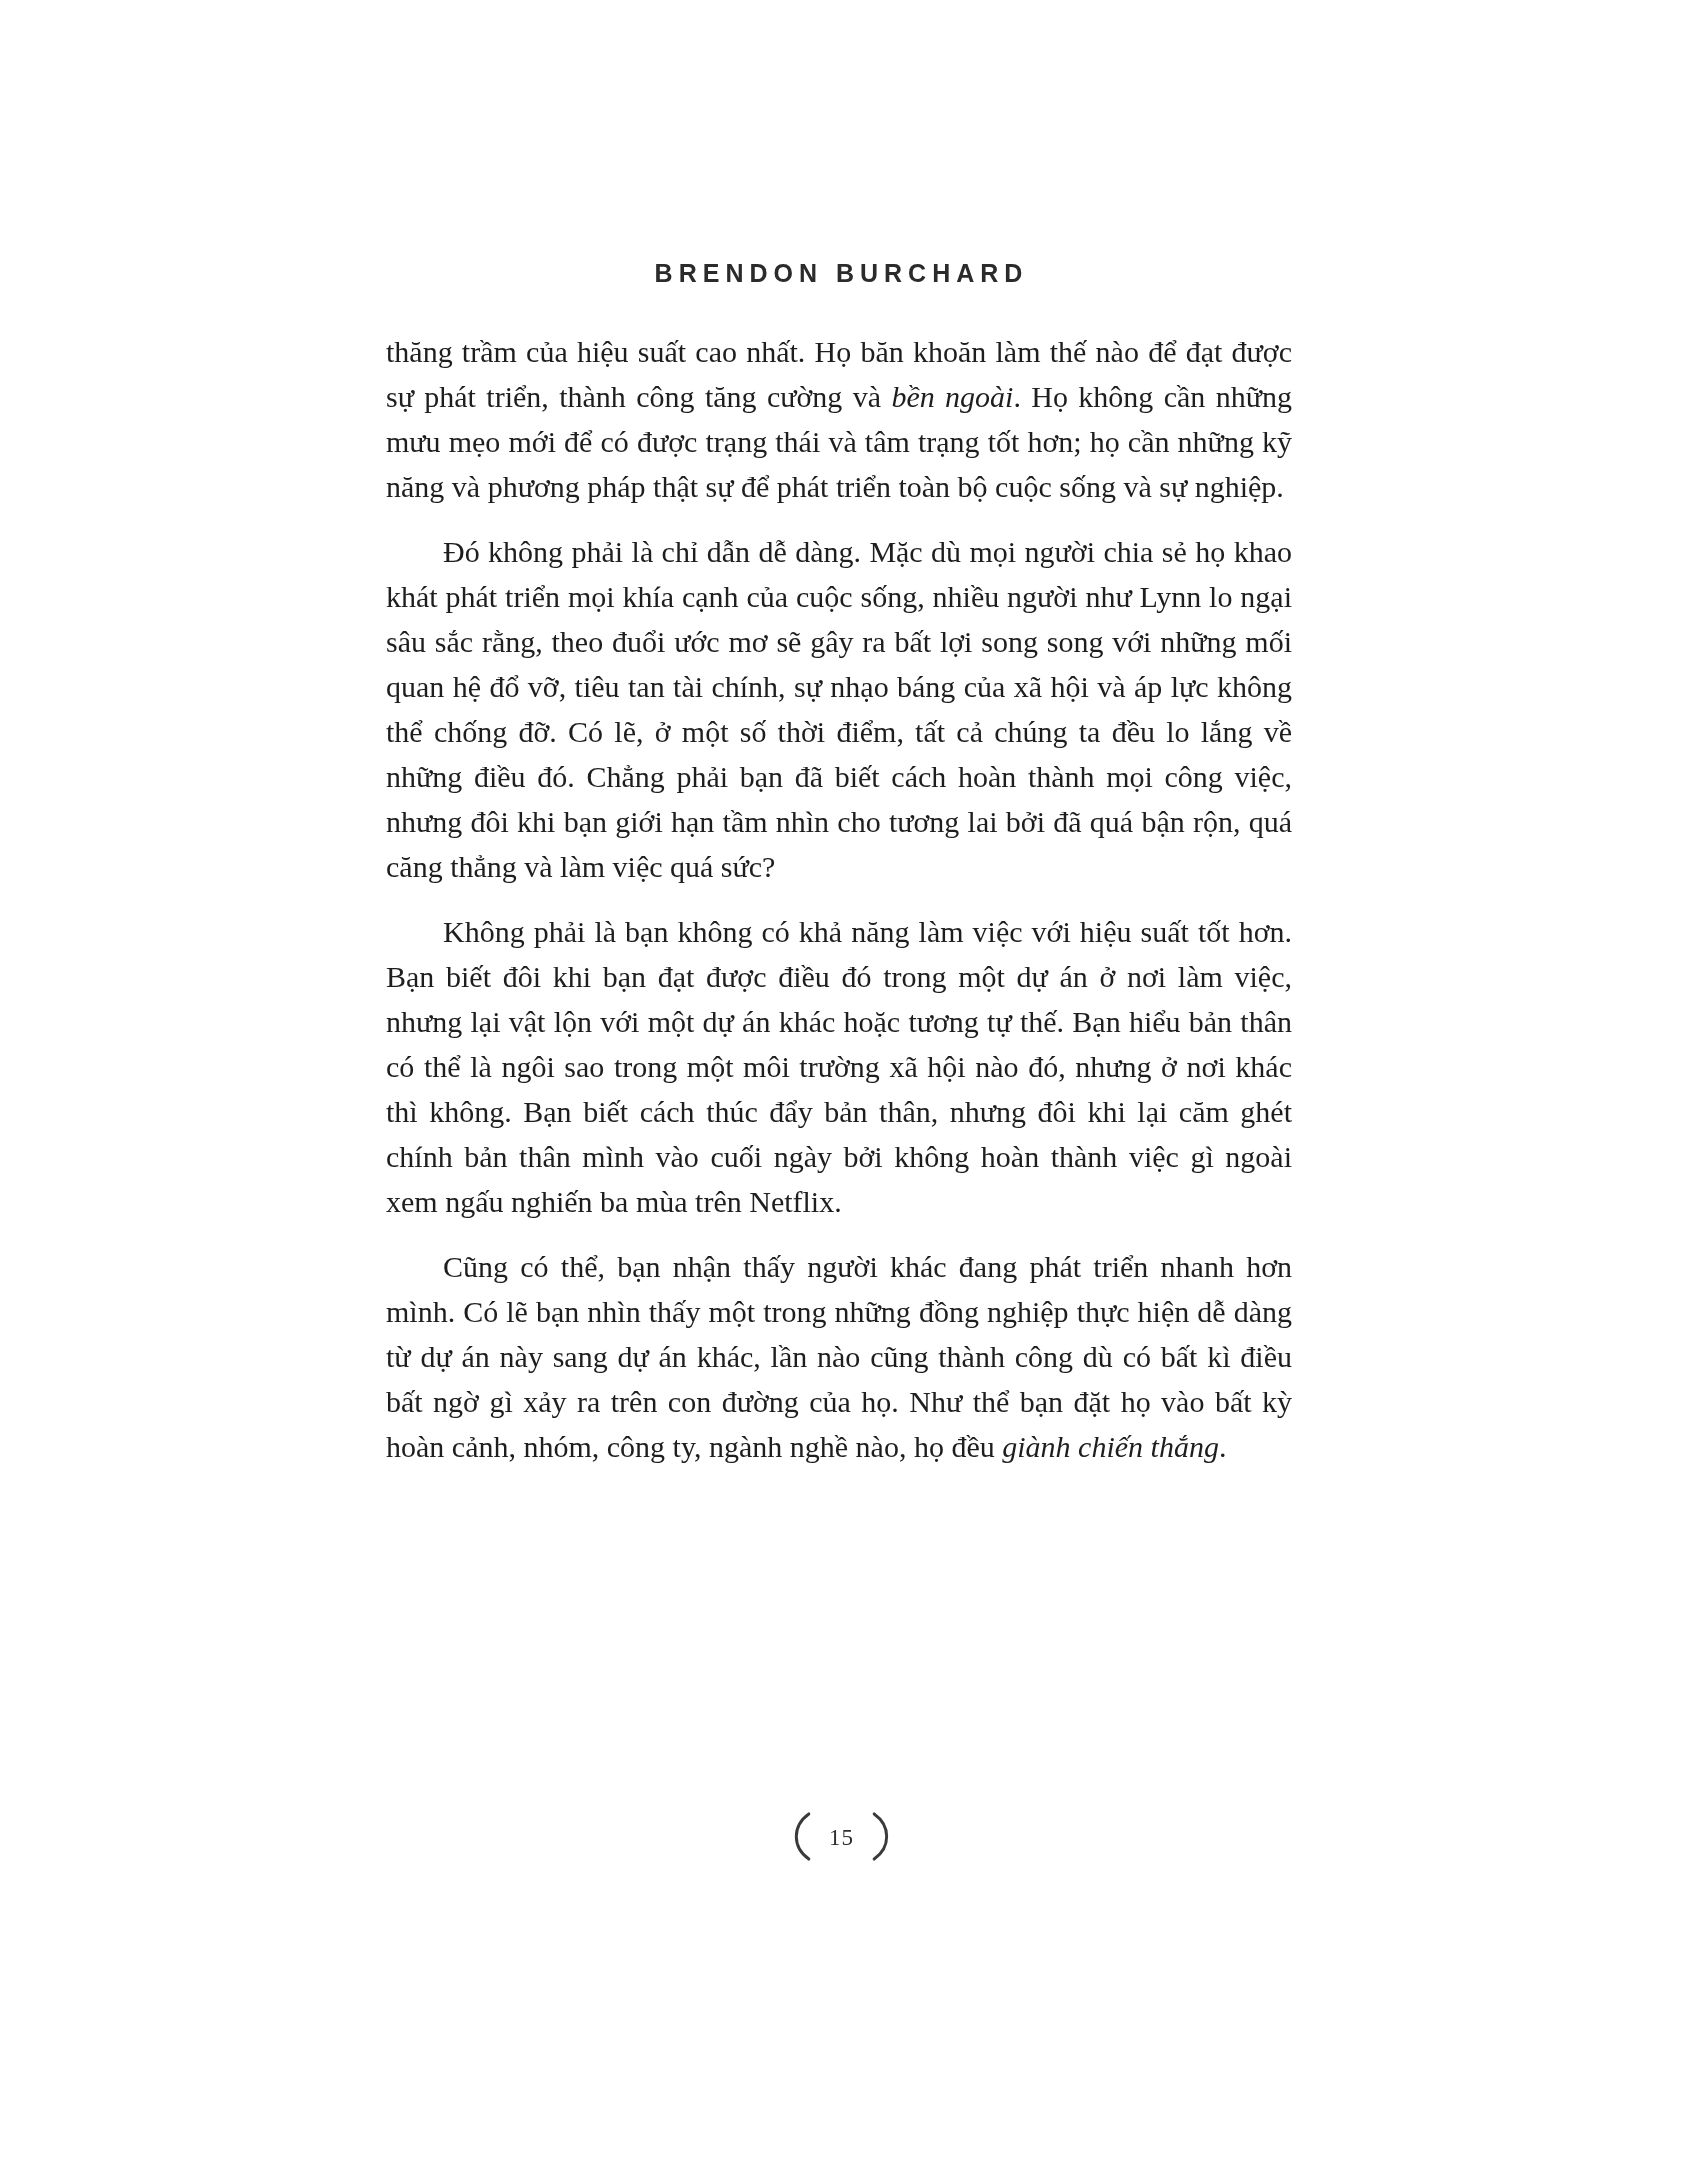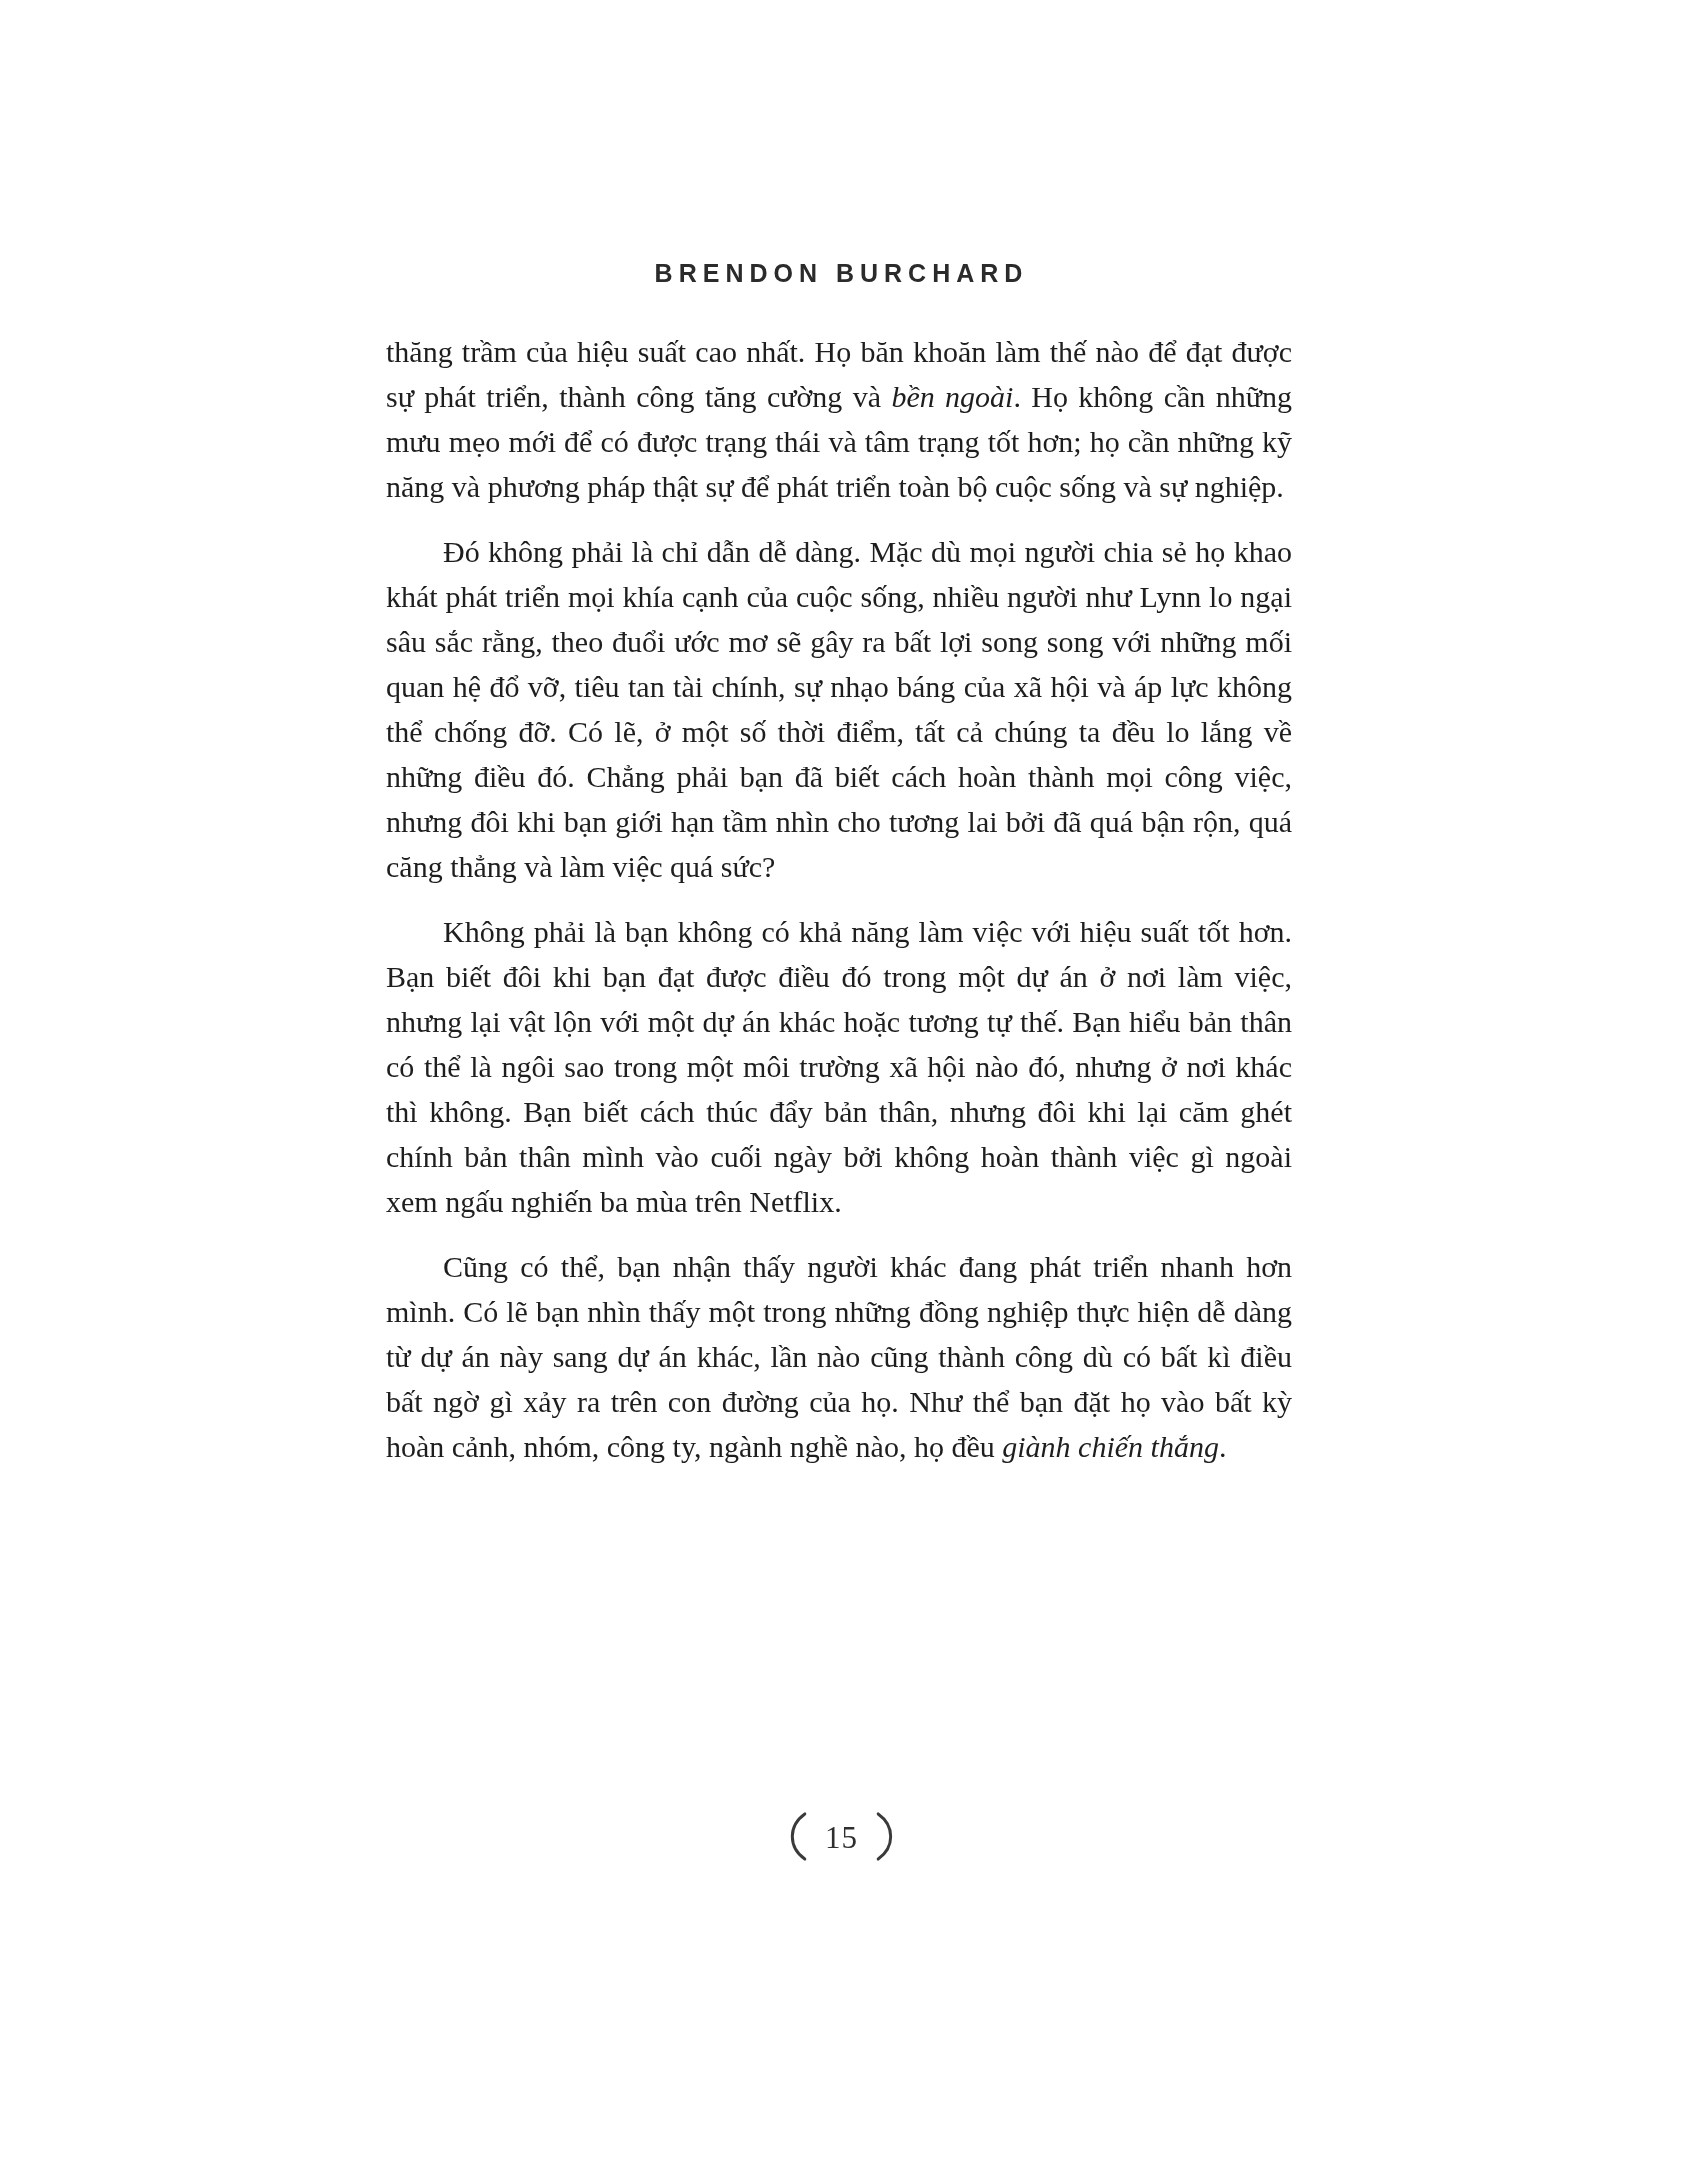--- a/index.html
+++ b/index.html
@@ -56,21 +56,21 @@
     top: 1810px;
     left: 0;
     width: 100%;
     display: flex;
     align-items: center;
     justify-content: center;
     gap: 14px;
   }
   .page-number {
     font-family: "Liberation Serif", "DejaVu Serif", serif;
-    font-size: 31px;
+    font-size: 23px;
     color: #2e2e2e;
     letter-spacing: 1px;
     line-height: 1;
     padding-top: 2px;
   }
   .ornament {
     display: block;
   }
   .ornament path {
     fill: none;

